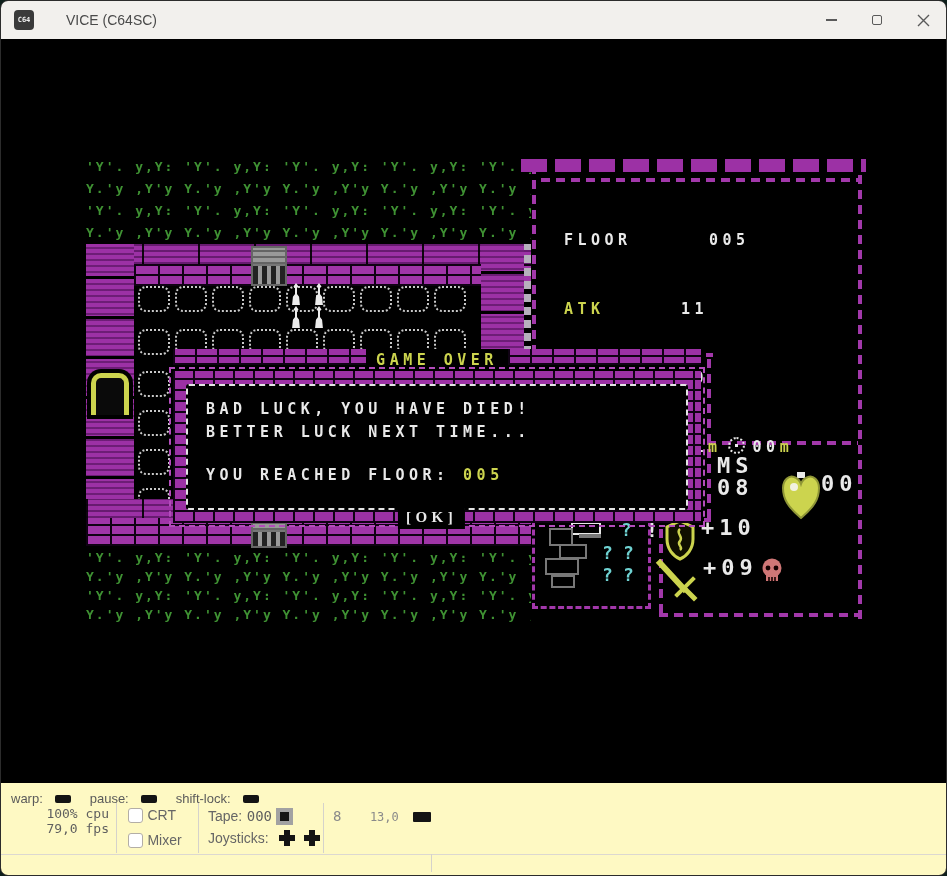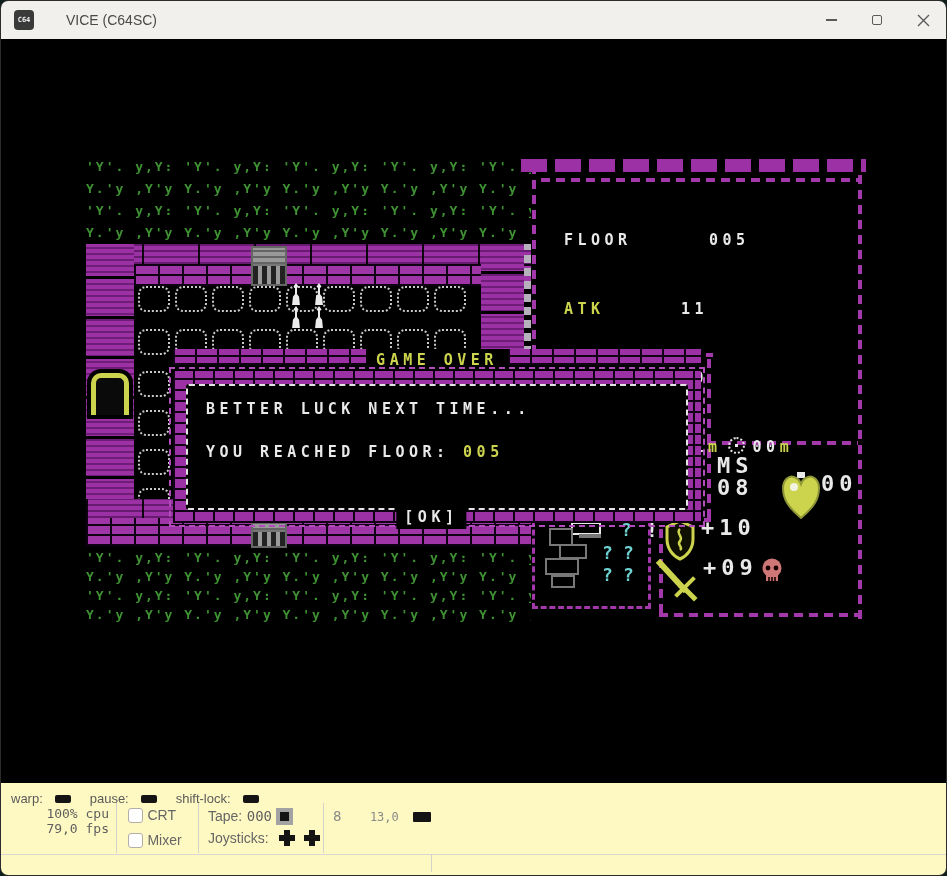--- a/index.html
+++ b/index.html
@@ -72,21 +72,21 @@
   .dialog { z-index:5; }
   .dlg-titlerow { display:flex; align-items:flex-start; height:22px; }
   .dlg-flank { flex:1; height:16px; background-color:#9c31a5;
     background-image: repeating-linear-gradient(0deg,#100214 0 2px,transparent 2px 8px),
                       repeating-linear-gradient(90deg,#100214 0 2px,transparent 2px 22px); }
   .dlg-frame { position:relative; height:152px; padding:13px; background-color:#9c31a5;
     background-image: repeating-linear-gradient(0deg, #100214 0 2px, transparent 2px 11px),
                       repeating-linear-gradient(90deg, #100214 0 2px, transparent 2px 20px);
     outline:2px dashed #b34cbb; outline-offset:2px; }
   .dlg-inner { position:relative; width:100%; height:100%; background:#000; border:2px dashed #e4e4e4; border-radius:3px; padding:12px 0 0 18px; }
-  .dlg-ok { position:absolute; left:50%; transform:translateX(-58%); bottom:-6px; background:#000; padding:0 8px; z-index:6; }
+  .dlg-ok { position:absolute; left:50%; transform:translateX(-58%); bottom:-6px; background:#000; padding:0 8px; z-index:6;font-family:Liberation Serif, serif; }
 
   
   .mroom { position:absolute; border:2px solid #787878; }
   .mroom.cur { border-color:#e8e8e8; }
 
   
   .stat-row { display:flex; }
   .stat-label { display:inline-block; width:117px; }
 
   .range-icon { display:inline-block; width:17px; height:17px; border:2px dotted #e8e8e8; border-radius:50%; position:relative; top:1px; margin:0 8px 0 6px; }
@@ -224,20 +224,21 @@
     </div>
 
     <div class="abs dialog" style="left:172px; top:278px; width:528px; height:174px;">
       <div class="dlg-titlerow">
         <div class="dlg-flank"></div>
         <div class="px t21 y" style="padding:0 10px; background:#000;">GAME OVER</div>
         <div class="dlg-flank"></div>
       </div>
       <div class="dlg-frame">
         <div class="dlg-inner">
+          <div class="px t21 w">BAD LUCK, YOU HAVE DIED!</div>
           <div class="px t21 w">BETTER LUCK NEXT TIME...</div>
           <div class="px t21" style="margin-top:20px;text-decoration:underline;"><span class="w">YOU REACHED FLOOR: </span><span class="y">005</span></div>
         </div>
         <div class="dlg-ok px t21 w">[OK]</div>
       </div>
     </div>
 
     <div class="abs dashbox" style="left:531px; top:440px; width:119px; height:98px; background:#000;">
       <div class="mroom cur" style="left:36px; top:8px; width:30px; height:13px;"></div>
       <div class="mroom" style="left:14px; top:14px; width:24px; height:18px;"></div>

